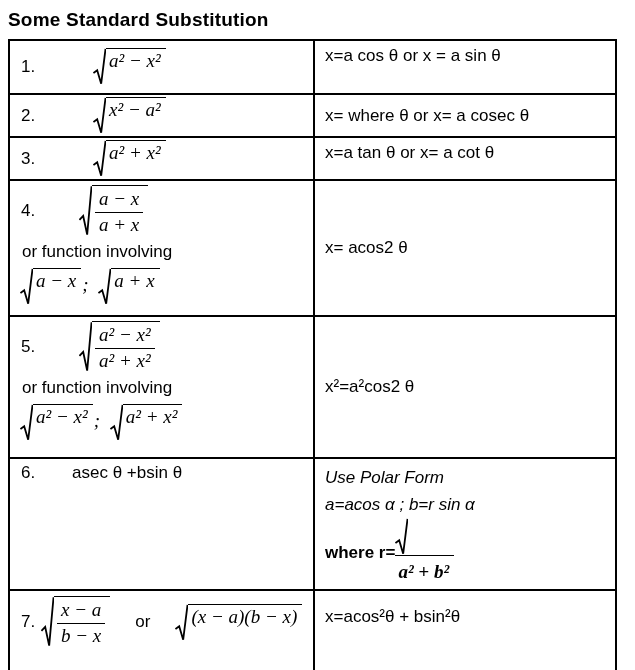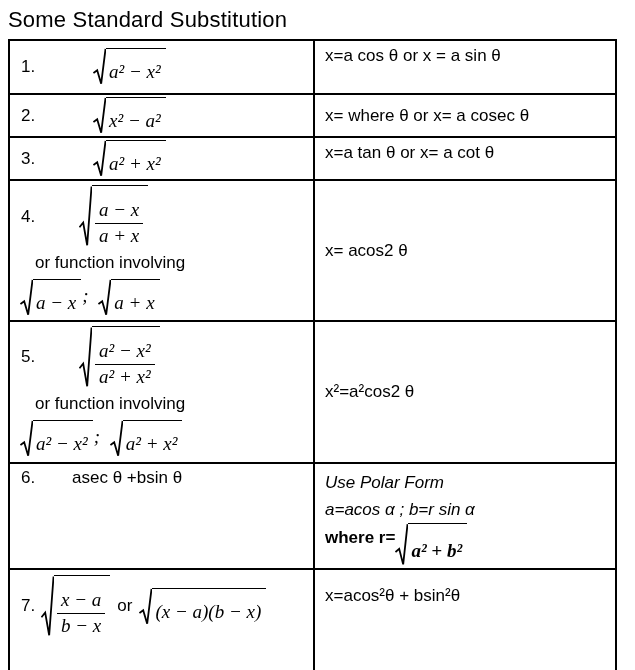--- a/index.html
+++ b/index.html
@@ -2,21 +2,21 @@
 <html><head>
 <meta charset="utf-8">
 <style>
   html,body { margin:0; padding:0; background:#fff; }
   body {
     width:635px; height:670px; position:relative;
     color:#000; font-family:"Liberation Sans", sans-serif;
     -webkit-font-smoothing:antialiased;
   }
   .page-title {
-    font-weight:400; font-size:22px; line-height:22px;
+    font-weight:700; font-size:19px; line-height:22px;
     padding:9px 0 0 8px; height:39px; box-sizing:border-box;
     letter-spacing:0.2px;
   }
   table.subst {
     border-collapse:collapse; margin-left:8px;
     table-layout:fixed; width:607px;
   }
   td {
     border:2px solid #000; box-sizing:border-box;
     font-size:17px; padding:2px 4px 2px 5px;
@@ -27,38 +27,38 @@
   td.rcell.padtop { padding-top:5px; vertical-align:top; }
   td.rcell.pad14 { padding-top:16px; vertical-align:top;border-radius:10px; }
 
   .cellflex { display:flex; align-items:center; }
   .rownum { flex:none; width:78px; padding-left:6px; box-sizing:border-box; font-size:17px; }
   .rownum.w64 { width:64px; }
   .rownum.w57 { width:57px; }
   .rownum.w26 { width:26px; }
 
   .math { font-family:"Liberation Serif", serif; font-style:italic; font-size:19px; }
-  .mbold { font-weight:700; }
+  .mbold { font-weight:700;flex-direction:column; }
   .boldsans { font-weight:700; font-style:normal; font-family:"Liberation Sans", sans-serif; }
 
   .sqrt { display:inline-flex; align-items:stretch; vertical-align:middle; }
   .rsign { width:13px; flex:none; display:block; height:auto; }
-  .rbody { border-top:1.8px solid #000; padding:12px 5px 0 3px; }
+  .rbody { border-top:1.8px solid #000; padding:1px 5px 0 3px; }
 
   .frac { display:inline-flex; flex-direction:column; text-align:center; line-height:1.2; padding-top:1px; }
   .frac .fnum { border-bottom:1.8px solid #000; padding:0 4px 1px 4px; }
   .frac .fden { padding:1px 4px 0 4px; }
 
-  .note { font-size:17px; margin:5px 0 2px 20px; font-style:normal; }
+  .note { font-size:17px; margin:5px 0 2px 7px; font-style:normal; }
   .mathline { margin:6px 0 2px 5px; }
-  .orword { font-family:"Liberation Sans", sans-serif; font-style:normal; font-size:17px; margin:0 7px; }
+  .orword { font-family:"Liberation Sans", sans-serif; font-style:normal; font-size:17px; margin:0 25px; }
   .sep { padding:0 1px; }
 
   .r6line { line-height:27px;font-style:italic; }
-  .whereline { line-height:30px; display:flex; }
+  .whereline { line-height:30px; display:flex; align-items:center; }
   .r6left { padding-top:4px; }
 </style>
 </head>
 <body>
 
 <div class="page-title">Some Standard Substitution</div>
 
 <table class="subst">
   <colgroup>
       <col style="width:305px">

